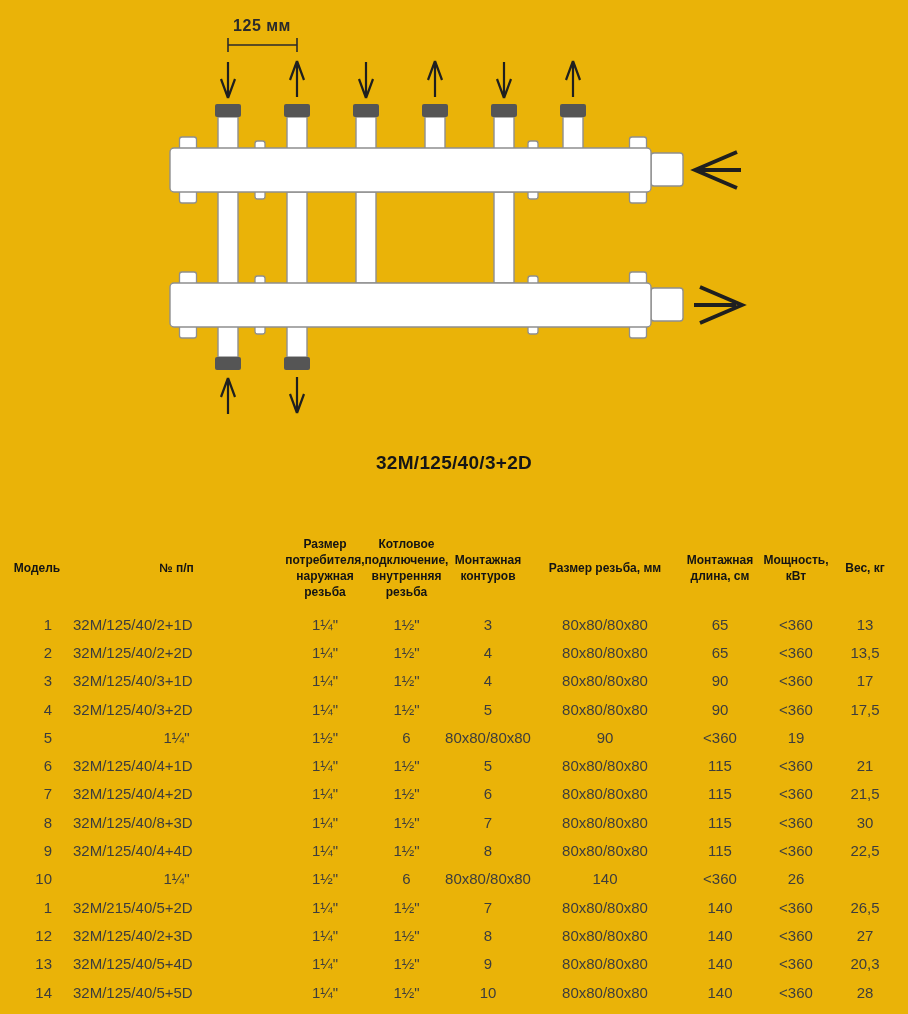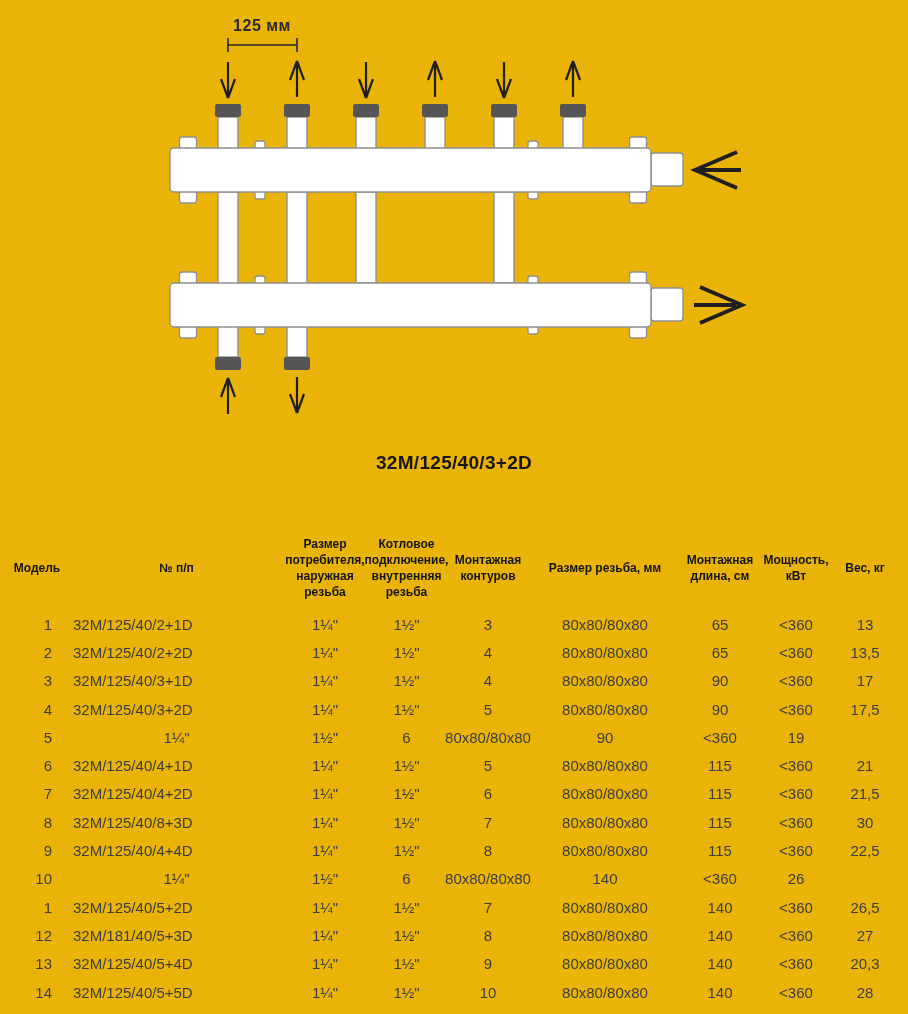--- a/index.html
+++ b/index.html
@@ -231,32 +231,32 @@
           <div class="td c2">1¼"</div>
           <div class="td c3">1½"</div>
           <div class="td c4">6</div>
           <div class="td c5">80х80/80х80</div>
           <div class="td c6">140</div>
           <div class="td c7">&lt;360</div>
           <div class="td c8">26</div>
         </div>
         <div class="tr">
           <div class="td c0">1</div>
-          <div class="td c1">32M/125/40/5+2D</div>
+          <div class="td c1">32M/215/40/5+2D</div>
           <div class="td c2">1¼"</div>
           <div class="td c3">1½"</div>
           <div class="td c4">7</div>
           <div class="td c5">80х80/80х80</div>
           <div class="td c6">140</div>
           <div class="td c7">&lt;360</div>
           <div class="td c8">26,5</div>
         </div>
         <div class="tr">
           <div class="td c0">12</div>
-          <div class="td c1">32M/181/40/5+3D</div>
+          <div class="td c1">32M/125/40/2+3D</div>
           <div class="td c2">1¼"</div>
           <div class="td c3">1½"</div>
           <div class="td c4">8</div>
           <div class="td c5">80х80/80х80</div>
           <div class="td c6">140</div>
           <div class="td c7">&lt;360</div>
           <div class="td c8">27</div>
         </div>
         <div class="tr">
           <div class="td c0">13</div>

